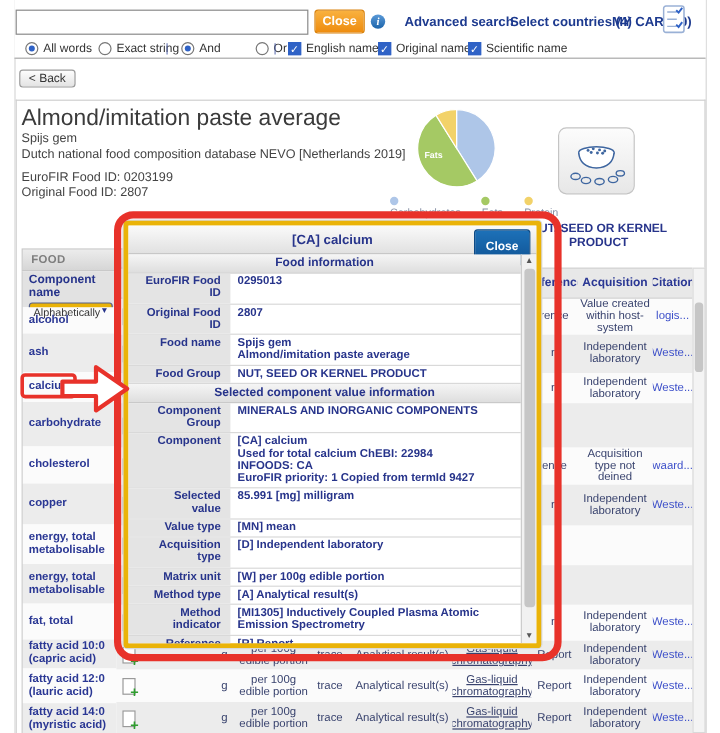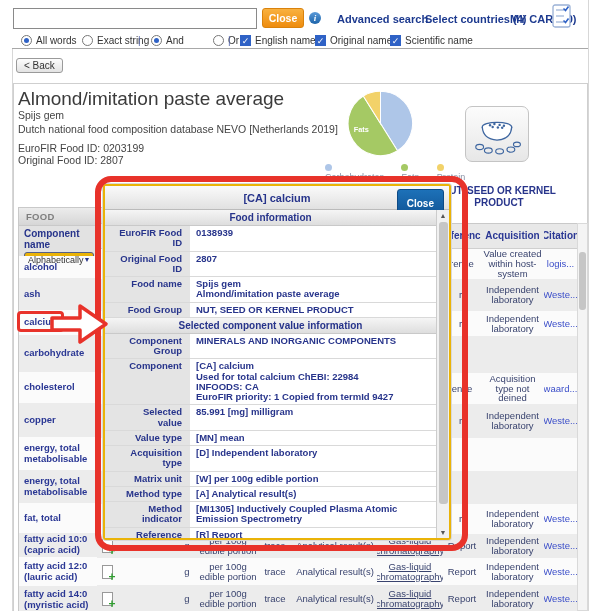--- a/index.html
+++ b/index.html
@@ -54,21 +54,21 @@
   .c-vt{width:36px;} .c-mt{width:84px;} .c-me{width:66px;text-decoration:underline;} .c-ref{width:38px;}
   .c-acq{width:63px;} .c-cit{width:33px;}
   .c-cit, .c-cit span { color:#3b4ec9; cursor:pointer; }
   .bgA { background:#fbfbfb; } .bgB { background:#ececec; }
   .addicon { width:11px; height:14px; border:1px solid #999; background:#fff; position:relative; display:inline-block; cursor:pointer; }
   .addicon::after { content:"+"; position:absolute; right:-4px; bottom:-6px; color:#2f9e2f; font-weight:bold; font-size:12px; }
   #tbl-scroll { left:577px; top:223px; width:11px; height:388px; background:#f4f4f4; border:1px solid #d9d9d9; }
   #tbl-thumb { position:absolute; left:1px; top:28px; width:7px; height:58px; background:#c6c6c6; border-radius:3px; cursor:grab; }
 
   
-  #modal { left:103px; top:184px; width:348px; height:356px; background:#fff; border:2px solid #eab308; box-shadow:0 0 0 1px #d9d9d9; border-radius:3px; z-index:10; overflow:hidden; }
+  #modal { left:103px; top:184px; width:348px; height:356px; background:#fff; border:4px solid #eab308; box-shadow:0 0 0 1px #d9d9d9; border-radius:3px; z-index:10; overflow:hidden; }
   #modal-title { height:24px; background:linear-gradient(#fafafa,#e1e1e1); border-bottom:1px solid #bbb; text-align:center; font-size:11px; font-weight:bold; color:#27348b; line-height:24px; position:relative; }
   #modal-close { position:absolute; right:5px; top:3px; background:linear-gradient(#1d71b8,#0f5293); border:1px solid #0d4a85; border-radius:3px; color:#fff; font-size:10px; padding:2px 9px; cursor:pointer; }
   #modal-body { position:absolute; left:0; top:24px; right:13px; bottom:0; }
   .msect { background:linear-gradient(#f5f5f5,#dedede); border-bottom:1px solid #c9c9c9; text-align:center; font-size:10px; font-weight:bold; color:#27348b; padding:2px 0; }
   .mrow { display:flex; border-bottom:1px solid #d9d9d9; }
   .mlabel { width:85px; background:#e4e4e4; font-size:9.5px; font-weight:bold; color:#27348b; text-align:right; padding:2px 8px 2px 14px; line-height:1.08; flex-shrink:0; }
   .mvalue { flex:1; font-size:9.5px; font-weight:bold; color:#27348b; padding:2px 6px; line-height:1.08; white-space:pre-line; }
   #modal-scroll { position:absolute; right:0; top:24px; width:13px; bottom:0; background:#f1f1f1; border-left:1px solid #ccc; }
   #modal-scroll .sarr { position:absolute; left:0; width:12px; text-align:center; font-size:7px; color:#555; cursor:pointer; }
   #modal-thumb { position:absolute; left:2px; top:12px; width:9px; height:282px; background:#c6c6c6; border-radius:3px; cursor:grab; }
@@ -388,21 +388,21 @@
 
   <div id="modal" class="abs">
     <div id="modal-title">
       <span>[CA] calcium</span>
       <span id="modal-close">Close</span>
     </div>
     <div id="modal-body">
       <div class="msect">Food information</div>
       <div class="mrow">
           <span class="mlabel">EuroFIR Food ID</span>
-          <span class="mvalue">0138939</span>
+          <span class="mvalue">0295013</span>
         </div>
       <div class="mrow">
           <span class="mlabel">Original Food ID</span>
           <span class="mvalue">2807</span>
         </div>
       <div class="mrow">
           <span class="mlabel">Food name</span>
           <span class="mvalue">Spijs gem
 Almond/imitation paste average</span>
         </div>

